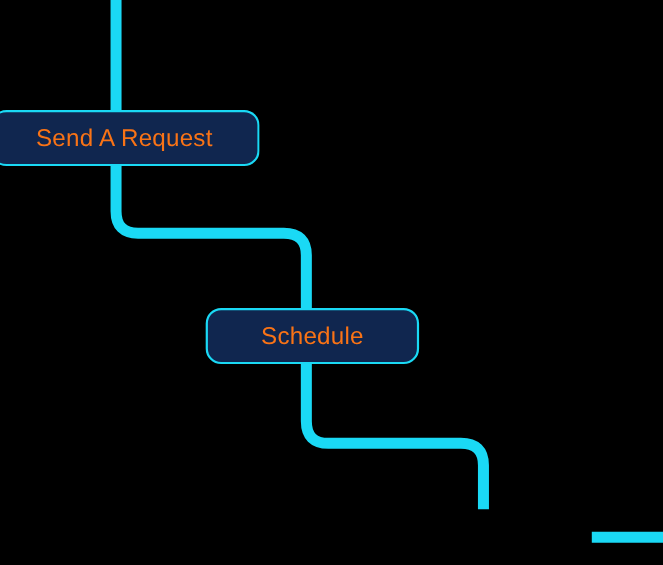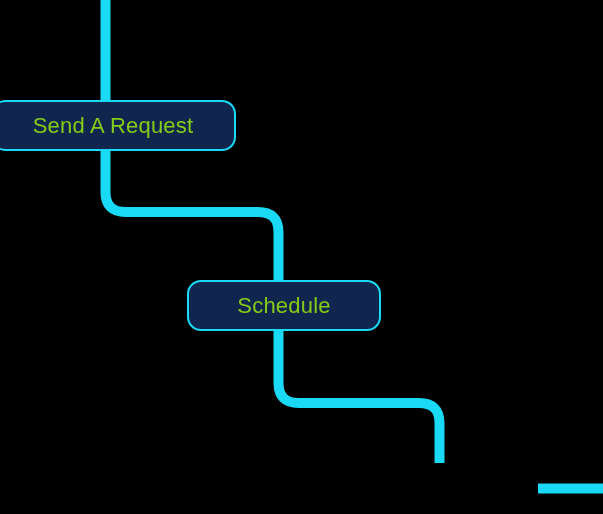--- a/index.html
+++ b/index.html
@@ -31,21 +31,21 @@
     box-sizing: border-box;
     display: flex;
     align-items: center;
     justify-content: center;
     background: #10264f;
     border: 2px solid #1ad9f5;
     border-radius: 14px;
     z-index: 2;
   }
   .flow-node-label {
-    color: #84cc16;
+    color: #f97316;
     font-size: 22px;
     font-weight: 500;
     letter-spacing: 0.2px;
     white-space: nowrap;
     line-height: 1;
   }
   
   #node-send-a-request {
     left: -8px;
     top: 100px;

